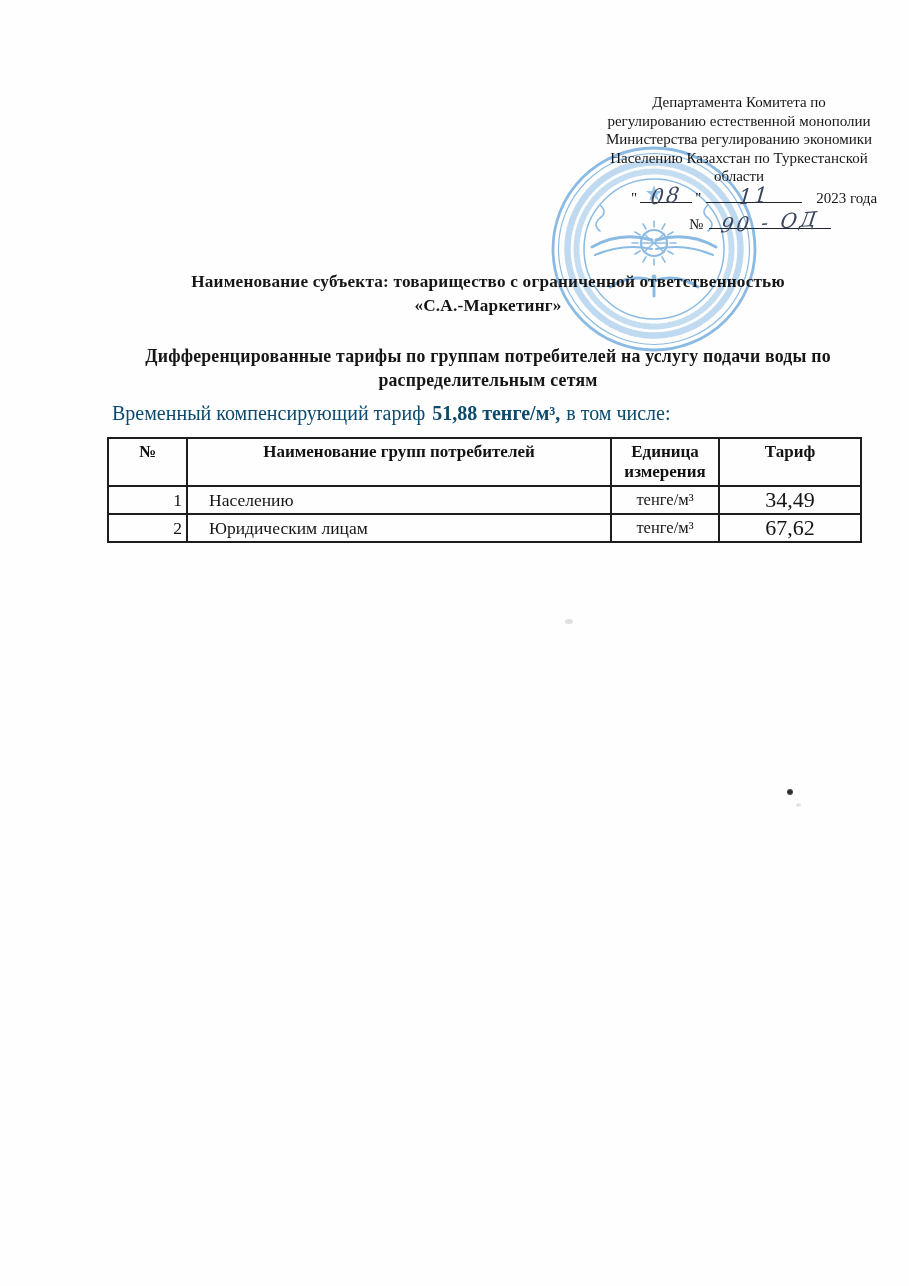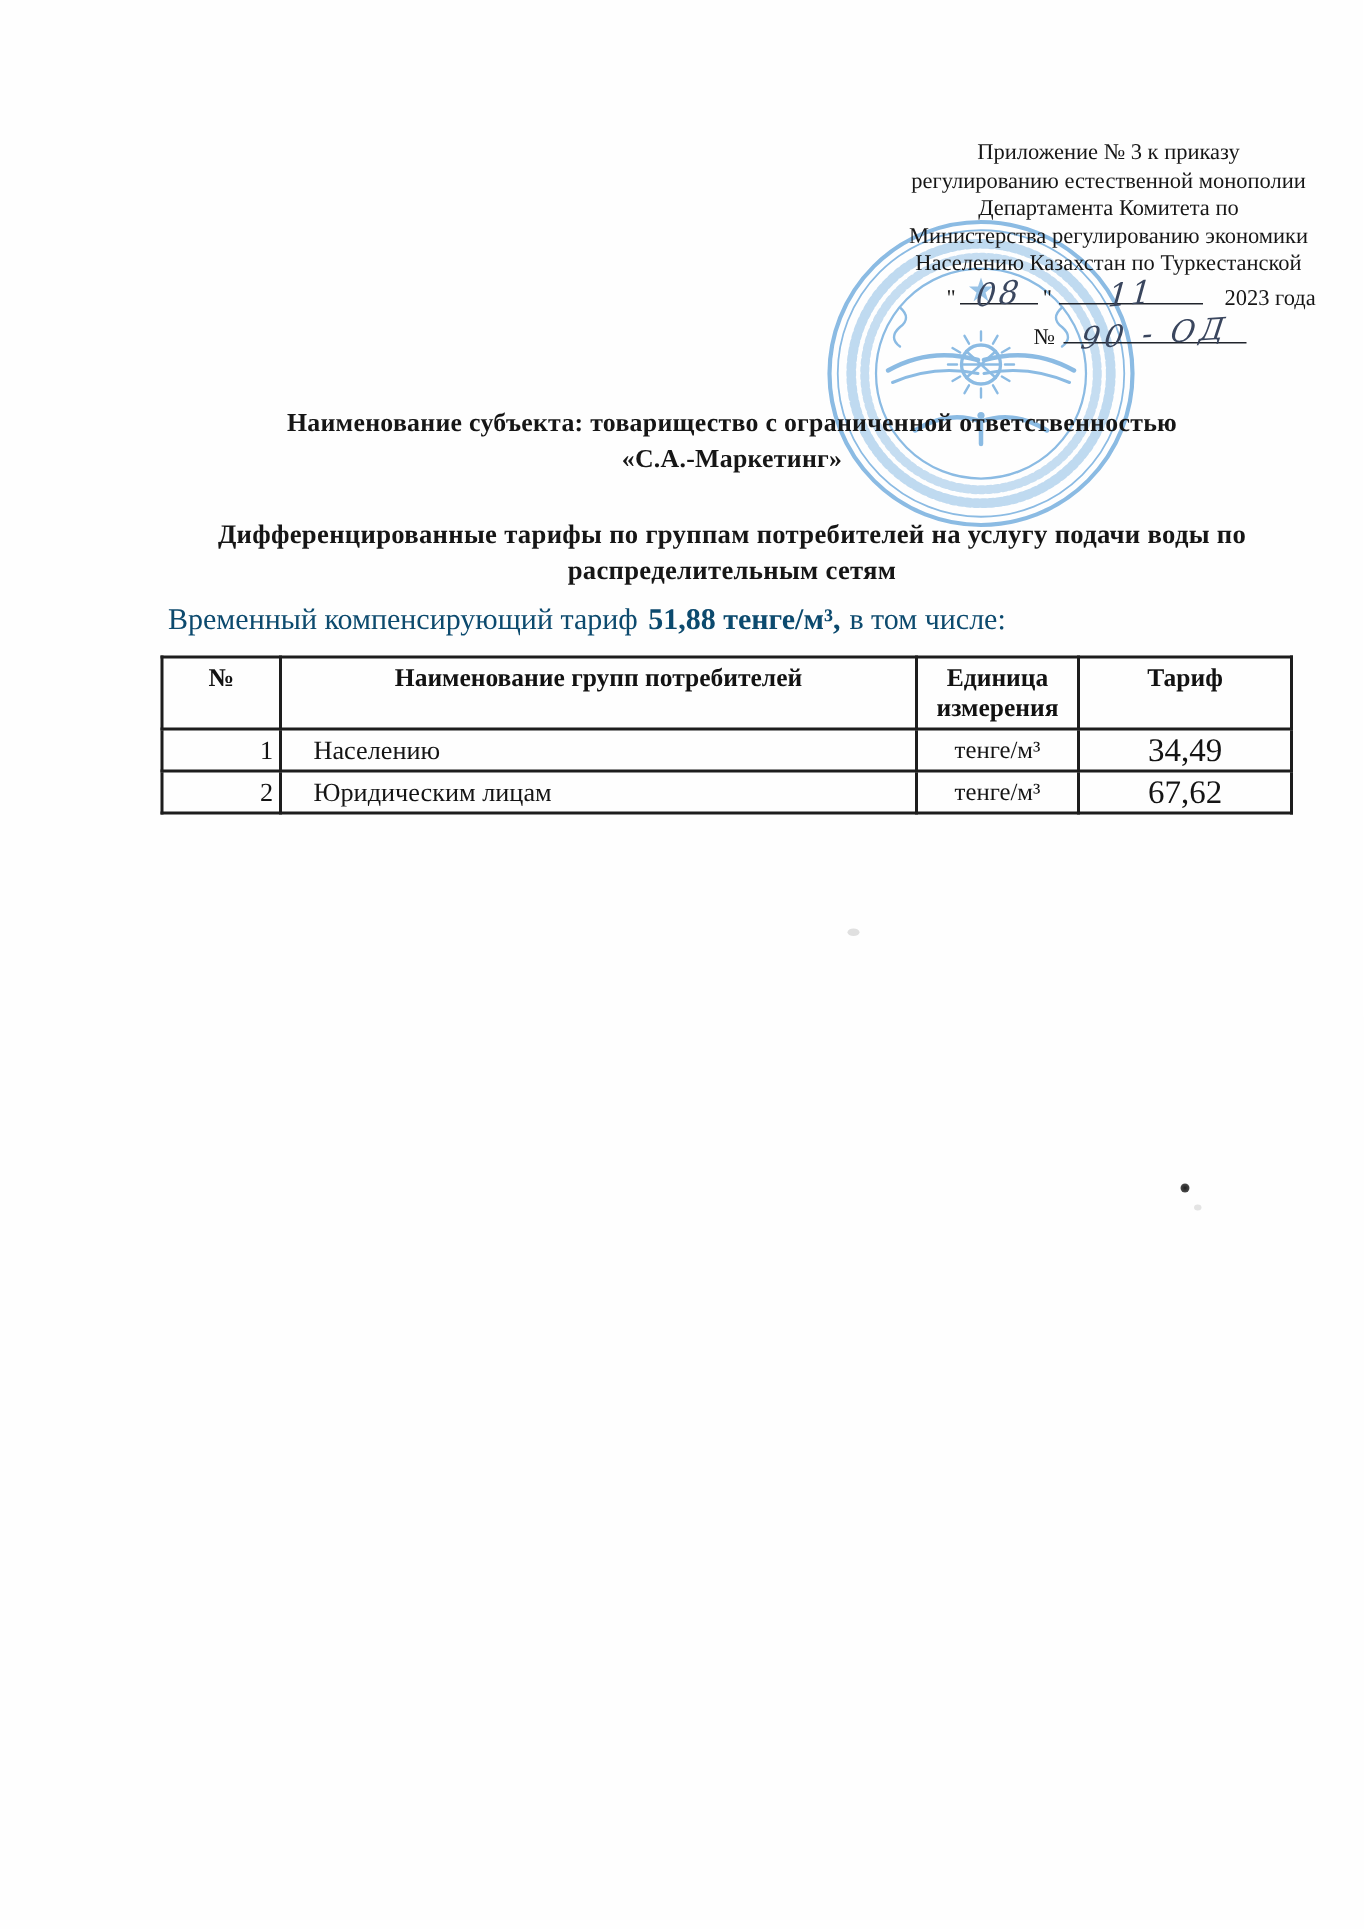--- a/index.html
+++ b/index.html
@@ -116,25 +116,25 @@
       <path d="M62 144 Q84 130 106 138 Q128 130 150 144" stroke-width="3"></path>
       <path d="M106 138 L106 153" stroke-width="3"></path>
       <circle cx="106" cy="134" r="2.4" fill="#7cb2e0" stroke="none"></circle>
 
       <path d="M52 62 q8 7 0 13 q-8 7 0 13" stroke-width="1.6"></path>
       <path d="M160 62 q-8 7 0 13 q8 7 0 13" stroke-width="1.6"></path>
     </g>
   </svg>
 
   <div class="header-block">
-    <div>Приложение № 3 к приказу</div>
+    <div>Департамента Комитета по</div>
     <div>регулированию естественной монополии</div>
-    <div>Департамента Комитета по</div>
     <div>Министерства регулированию экономики</div>
     <div>Населению Казахстан по Туркестанской</div>
+    <div>области</div>
 
     <div class="date-line">
       <span>"</span><span class="blank blank-day"><span class="hw">08</span></span><span>"</span><span class="blank blank-month"><span class="hw">11</span></span><span class="year">2023 года</span>
     </div>
 
     <div class="num-line">
       <span>№</span><span class="blank blank-num"><span class="hw hw-num">90 - ОД</span></span>
     </div>
   </div>
 

